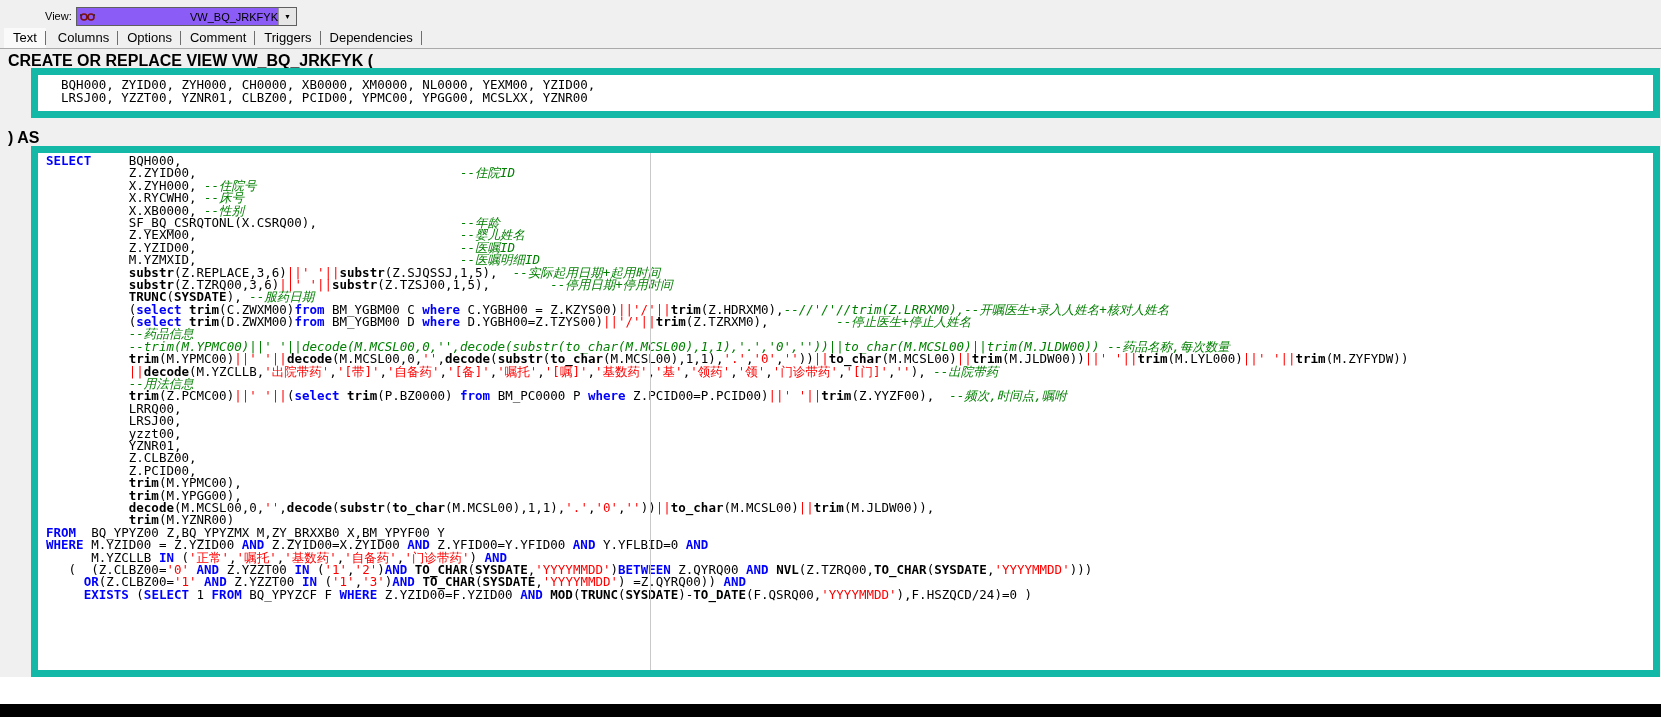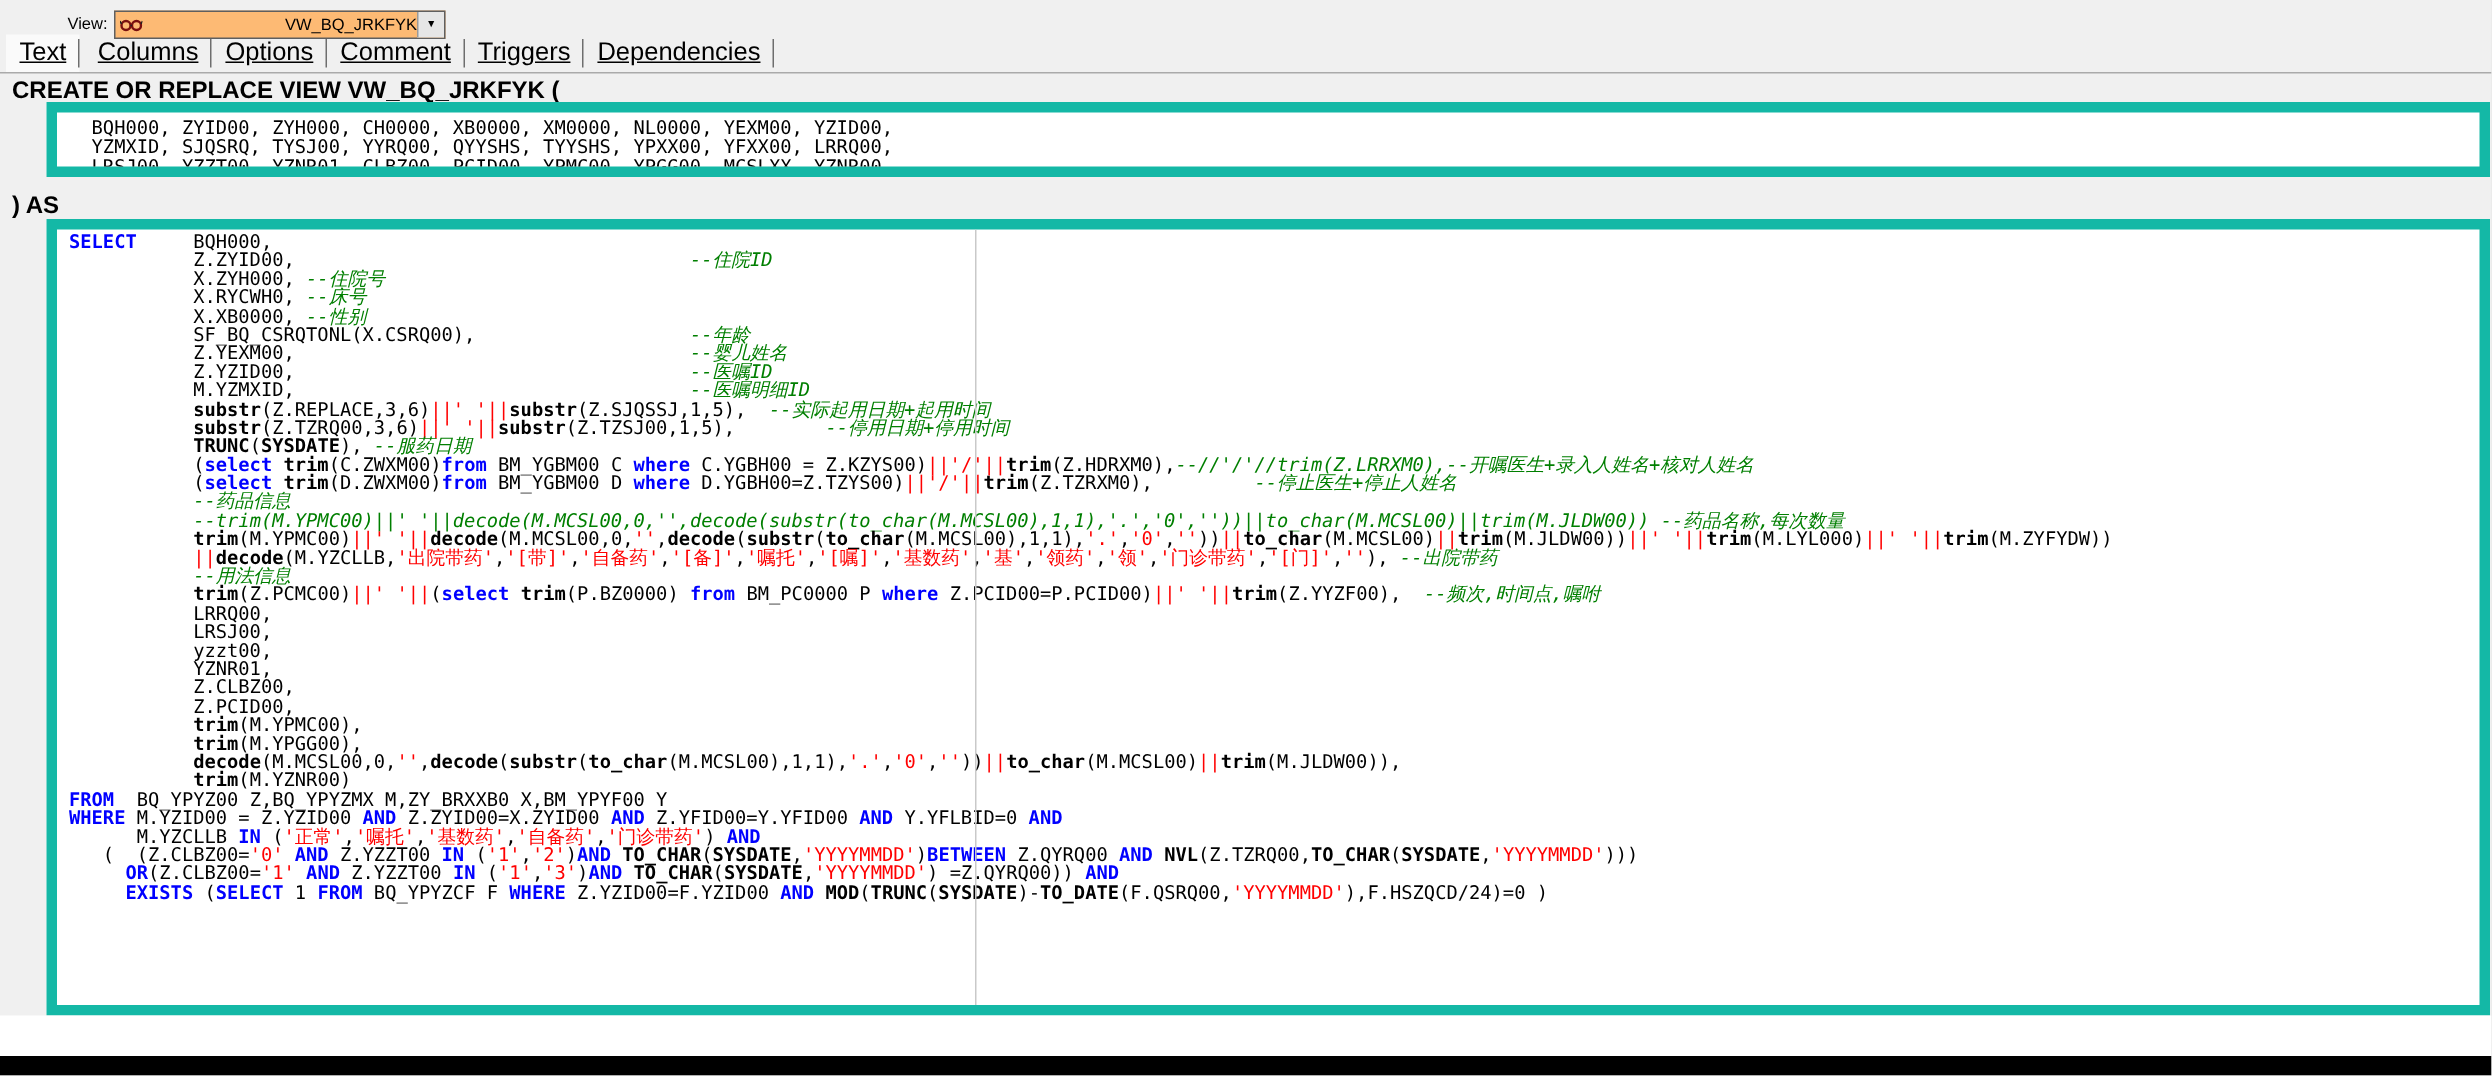--- a/index.html
+++ b/index.html
@@ -2,32 +2,32 @@
 <html style="--c-keyword: #0000ff; --c-builtin: #000000; --c-comment: #007f00; --c-string: #ff0000; --c-operator: #ff0000; --c-identifier: #000000; --c-header_text: #000000; --c-editor_background: #ffffff; --c-window_background: #f0f0f0; --c-bottom_bar: #000000;"><head>
 <meta charset="utf-8">
 <style>
   html,body{margin:0;padding:0;}
   body{font-family:"Liberation Sans",sans-serif;background:#d0d0d0;}
   .app{position:relative;width:1661px;height:717px;background:var(--c-window_background,#f0f0f0);overflow:hidden;}
 
   
   .toolbar{position:absolute;top:0;left:0;right:0;height:31px;text-align:right;}
   .view-label{position:absolute;left:45px;top:10px;font-size:11px;color:#000;}
-  .combo{position:absolute;left:76px;top:7px;width:221px;height:19px;background:#fdba74;
+  .combo{position:absolute;left:76px;top:7px;width:221px;height:19px;background:#8b5cf6;
          border:1px solid #5f5f5f;display:flex;align-items:center;box-sizing:border-box;}
   .combo .obj-icon{width:16px;height:12px;margin-left:3px;display:inline-flex;align-items:center;}
   .combo .combo-text{flex:1;font-size:11px;color:#000;padding-left:3px;white-space:nowrap;overflow:hidden;}
   .combo .combo-btn{width:17px;height:100%;background:#e6e6e6;border-left:1px solid #9a9a9a;
          display:flex;align-items:center;justify-content:center;cursor:default;}
   .combo .arrow{font-size:7px;color:#000;line-height:1;}
 
   
   .tabbar{position:absolute;top:31px;left:0;right:0;height:18px;display:flex;align-items:flex-end;
           padding-left:4px;border-bottom:1px solid #aaaaaa;box-sizing:border-box;}
-  .tab{position:relative;font-size:17px;color:#000;padding:2px 9px 3px 9px;white-space:nowrap;text-decoration:underline;}
+  .tab{position:relative;font-size:13px;color:#000;padding:2px 9px 3px 9px;white-space:nowrap;}
   .tab::after{content:"";position:absolute;right:0;top:3px;bottom:3px;width:1px;background:#6e6e6e;}
   .tab.active{background:#fafafa;margin-right:3px;}
 
   
   .hdr-line{position:absolute;left:8px;font-size:16px;font-weight:bold;color:var(--c-header_text,#000);white-space:pre;}
   .hdr-create{top:52px;}
   .hdr-as{top:129px;}
 
   
   .memo{position:absolute;left:31px;right:1px;background:var(--c-editor_background,#fff);
@@ -78,21 +78,20 @@
       <div class="tab">Options</div>
       <div class="tab">Comment</div>
       <div class="tab">Triggers</div>
       <div class="tab">Dependencies</div>
     </div>
 
   <div class="hdr-line hdr-create">CREATE OR REPLACE VIEW VW_BQ_JRKFYK (</div>
 
   <div class="memo columns-memo" id="columnsMemo">
       <div class="code-line">  BQH000, ZYID00, ZYH000, CH0000, XB0000, XM0000, NL0000, YEXM00, YZID00,</div>
-      <div class="code-line">  YZMXID, SJQSRQ, TYSJ00, YYRQ00, QYYSHS, TYYSHS, YPXX00, YFXX00, LRRQ00,</div>
       <div class="code-line">  LRSJ00, YZZT00, YZNR01, CLBZ00, PCID00, YPMC00, YPGG00, MCSLXX, YZNR00</div>
     </div>
 
   <div class="hdr-line hdr-as">) AS</div>
 
   <div class="memo query-memo">
     <div class="margin-line"></div>
     <div id="sqlCode">
         <div class="code-line"><span class="tok-k">SELECT</span><span class="tok-n">     BQH000,</span></div>
         <div class="code-line"><span class="tok-n">           Z.ZYID00,</span><span class="tok-n">                                   </span><span class="tok-c">--住院ID</span></div>

